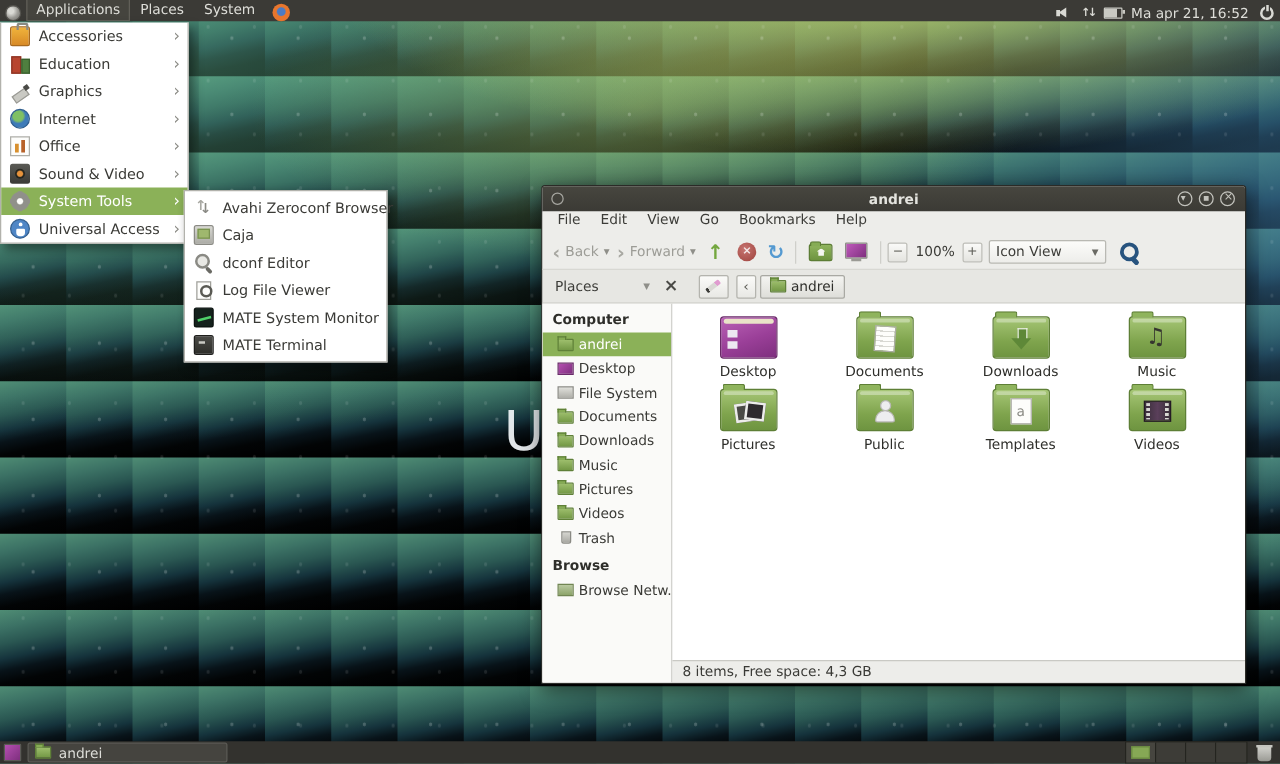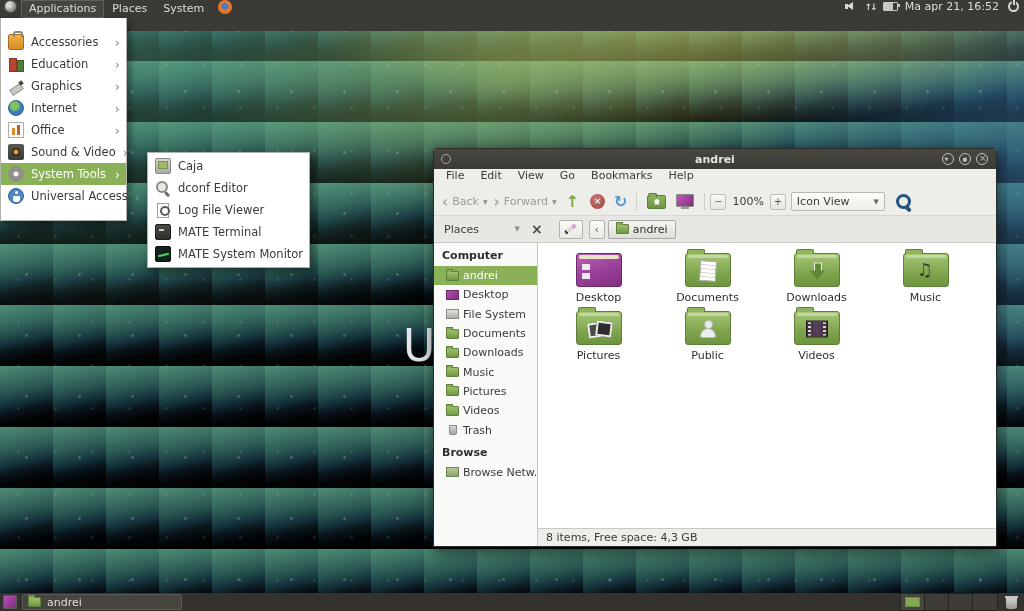--- a/index.html
+++ b/index.html
@@ -13,21 +13,21 @@
       radial-gradient(rgba(255,255,255,.10) 1px, transparent 1.6px),
       radial-gradient(ellipse 760px 250px at 70% -4%, rgba(204,216,108,.88), rgba(204,216,108,0) 60%),
       radial-gradient(ellipse 520px 210px at 50% 14%, rgba(170,192,96,.45), rgba(170,192,96,0) 60%),
       radial-gradient(ellipse 560px 430px at 103% 28%, rgba(60,116,158,.62), rgba(60,116,158,0) 65%),
       radial-gradient(ellipse 900px 470px at 10% 4%, rgba(96,175,140,.50), rgba(96,175,140,0) 70%),
       linear-gradient(168deg,#4F8C74 0%,#3C7265 20%,#2A5752 38%,#15333C 55%,#081319 68%,#020405 82%,#000 100%);
     background-size:53px 61px,37px 43px,100% 100%,100% 100%,100% 100%,100% 100%;}
   #wall-text{position:absolute;left:403px;top:320px;font-size:44px;color:#EDF1F4;opacity:.95;}
 
   
-  #top-panel{position:absolute;left:0;top:0;right:0;height:31px;background:#3B3A36;display:flex;align-items:flex-start;color:#DEDED9;font-size:11px;z-index:50;}
+  #top-panel{position:absolute;left:0;top:0;right:0;height:17px;background:#3B3A36;display:flex;align-items:flex-end;color:#DEDED9;font-size:11px;z-index:50;}
   .logo{width:13px;height:13px;border-radius:50%;margin:0 4px;border:1px solid #55544F;box-sizing:border-box;
     background:radial-gradient(circle at 35% 35%, #DADAD5 0 2px, #9C9B96 55%, #6E6D68 100%);}
   #panel-menus{display:flex;height:18px;align-items:center;}
   .pmenu{padding:0 8px;height:18px;line-height:18px;}
   .pmenu.active{background:#45443E;box-shadow:inset 0 0 0 1px #615F58;}
   .ffx{width:14px;height:14px;border-radius:50%;margin-left:6px;
     background:radial-gradient(circle at 50% 45%, #4B7BC4 0 3px, #E8762D 4px 7px, #C4501E 100%);}
   #panel-right{margin-left:auto;display:flex;align-items:center;gap:7px;padding-right:5px;}
   .vol{width:13px;height:11px;position:relative;}
   .vol::before{content:'';position:absolute;left:0;top:3px;width:3px;height:5px;background:#D9D9D4;}
@@ -43,21 +43,21 @@
   .task-btn{width:148px;height:14px;background:#45443F;border:1px solid #5B5A55;border-radius:2px;display:flex;align-items:center;gap:6px;padding:0 5px;font-size:11px;color:#DEDED9;}
   .ws-wrap{margin-left:auto;display:flex;height:16px;border:1px solid #24241F;margin-right:8px;}
   .ws{width:24px;height:16px;background:#3D3C37;border-right:1px solid #24241F;position:relative;box-sizing:border-box;}
   .ws:last-child{border-right:none;}
   .ws.active{background:#46453F;}
   .ws.active::before{content:'';position:absolute;left:4px;top:3px;right:4px;bottom:3px;background:#86A855;border:1px solid #6A8A40;}
   .trash-panel{width:11px;height:13px;margin-right:7px;background:linear-gradient(180deg,#D8D8D3,#9A9A94);border-radius:1px 1px 3px 3px;position:relative;}
   .trash-panel::before{content:'';position:absolute;left:-1px;top:0;right:-1px;height:2px;background:#C5C5C0;}
 
   
-  #app-menu{position:absolute;left:0;top:18px;width:127px;background:#FFF;border:1px solid #B2B2AC;border-top:none;box-shadow:3px 4px 8px rgba(0,0,0,.45);z-index:60;box-sizing:border-box;padding:13px 0;}
+  #app-menu{position:absolute;left:0;top:18px;width:151px;background:#FFF;border:1px solid #B2B2AC;border-top:none;box-shadow:3px 4px 8px rgba(0,0,0,.45);z-index:60;box-sizing:border-box;padding:0 0;}
   #submenu{position:absolute;left:147px;top:152px;width:163px;background:#FFF;border:1px solid #B2B2AC;box-shadow:3px 4px 8px rgba(0,0,0,.45);z-index:61;box-sizing:border-box;padding:2px 0;}
   .menu-item{height:22px;display:flex;align-items:center;gap:7px;padding:0 4px 0 7px;font-size:11.5px;color:#3A3A36;position:relative;z-index:0;}
   .menu-item.active{background:#8BB158;color:#FFF;}
   .menu-item .lbl{flex:1;white-space:nowrap;}
   .menu-item .arrow{color:#8A8A84;font-size:13px;margin-right:2px;}
   .menu-item.active .arrow{color:#FFF;}
 
   .mi{width:16px;height:16px;flex:0 0 16px;position:relative;display:inline-block;}
   .ic-accessories{background:linear-gradient(180deg,#F0B43C,#D88A26);border-radius:2px;border:1px solid #A86A1E;box-sizing:border-box;}
   .ic-accessories::before{content:'';position:absolute;left:4px;top:-4px;width:6px;height:4px;border:2px solid #8A8A84;border-bottom:none;border-radius:3px 3px 0 0;}
@@ -243,38 +243,42 @@
         <span class="arrow">›</span>
       </div>
       <div class="menu-item">
         <span class="mi ic-universal-access"></span>
         <span class="lbl">Universal Access</span>
         <span class="arrow">›</span>
       </div>
     </div>
   <div id="submenu">
       <div class="menu-item">
+        <span class="mi ic-avahi"></span>
+        <span class="lbl">Avahi Zeroconf Browser</span>
+      </div>
+      <div class="menu-item">
         <span class="mi ic-caja"></span>
         <span class="lbl">Caja</span>
       </div>
       <div class="menu-item">
         <span class="mi ic-dconf"></span>
         <span class="lbl">dconf Editor</span>
       </div>
       <div class="menu-item">
         <span class="mi ic-log-viewer"></span>
         <span class="lbl">Log File Viewer</span>
       </div>
       <div class="menu-item">
+        <span class="mi ic-system-monitor"></span>
+        <span class="lbl">MATE System Monitor</span>
+      </div>
+      <div class="menu-item">
         <span class="mi ic-terminal"></span>
         <span class="lbl">MATE Terminal</span>
-      </div>
-      <div class="menu-item">
-        <span class="mi ic-system-monitor"></span>
-        <span class="lbl">MATE System Monitor</span>
       </div>
     </div>
 
   <div id="window">
     <div class="titlebar">
       <span class="win-icon"></span>
       <span class="title">andrei</span>
       <span class="win-btns">
         <span class="wbtn wbtn-min"></span>
         <span class="wbtn wbtn-max"></span>
@@ -405,20 +409,26 @@
               <div class="file-label">Pictures</div>
             </div>
             <div class="file-cell">
               <span class="folder-big">
                 <span class="em em-public"></span>
               </span>
               <div class="file-label">Public</div>
             </div>
             <div class="file-cell">
               <span class="folder-big">
+                <span class="em em-templates"></span>
+              </span>
+              <div class="file-label">Templates</div>
+            </div>
+            <div class="file-cell">
+              <span class="folder-big">
                 <span class="em em-videos"></span>
               </span>
               <div class="file-label">Videos</div>
             </div>
           </div>
         <div class="statusbar">
           <span>8 items, Free space: 4,3 GB</span>
         </div>
       </div>
     </div>

